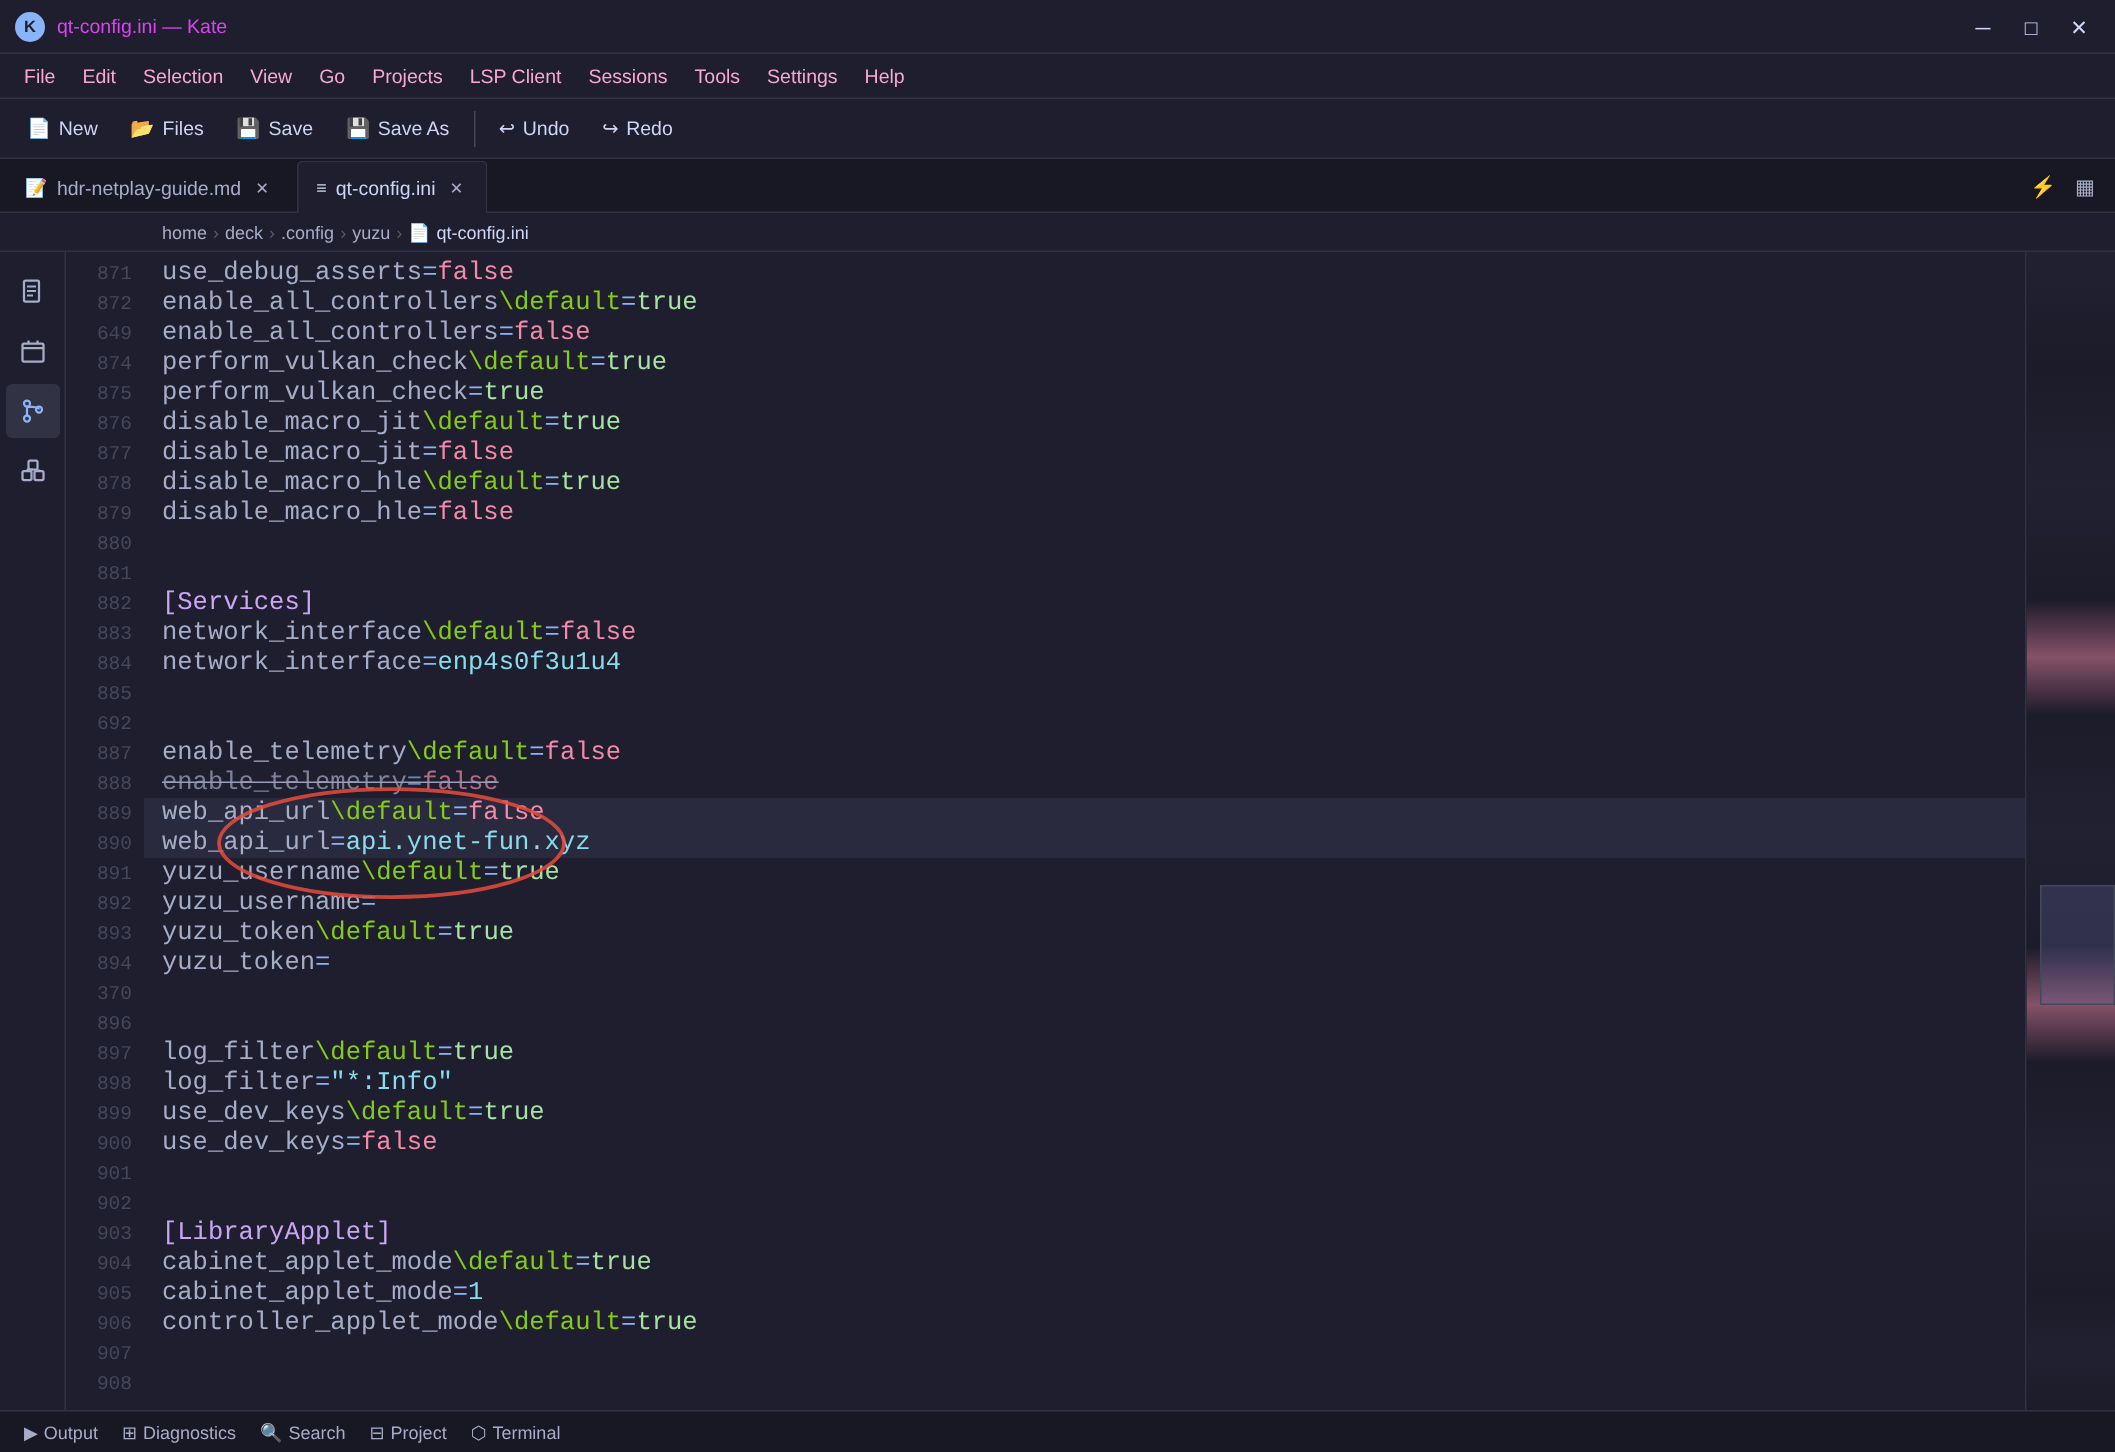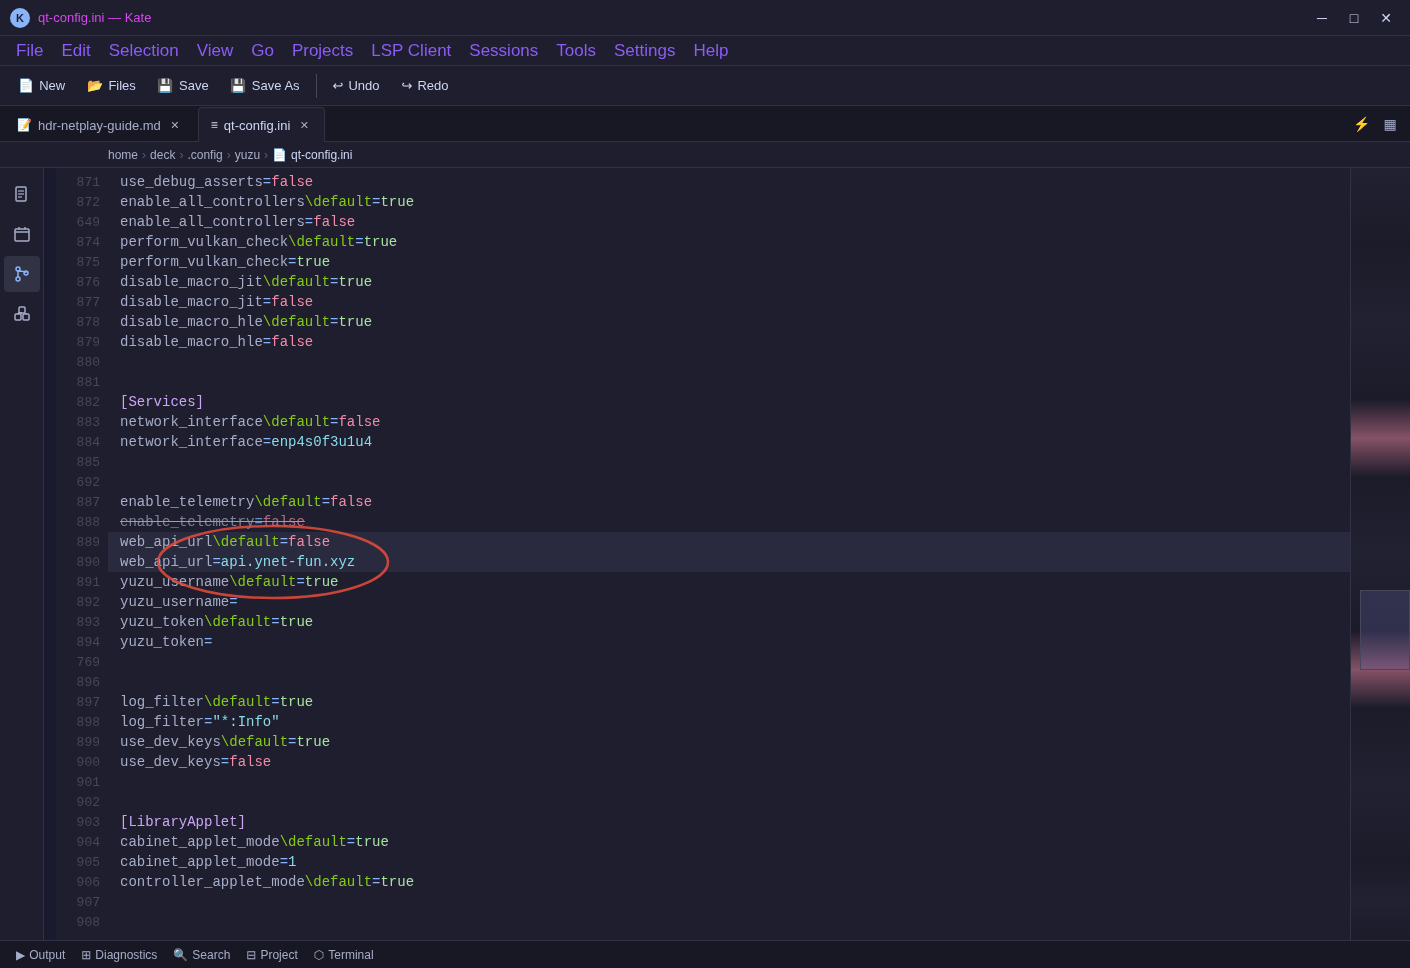--- a/index.html
+++ b/index.html
@@ -41,22 +41,22 @@
       display: flex;
       align-items: center;
       padding: 0 8px;
       gap: 2px;
       border-bottom: 1px solid #313244;
     }
     .menu-item {
       padding: 3px 8px;
       border-radius: 3px;
       cursor: pointer;
-      color: #8b5cf6;
-      font-size: 17px;
+      color: #f9a8d4;
+      font-size: 13px;
       text-align: right;
     }
 
     
     .toolbar {
       background: #1e1e2e;
       height: 40px;
       display: flex;
       align-items: center;
       padding: 0 8px;
@@ -119,21 +119,20 @@
     }
     .breadcrumb-sep { color: #585b70; }
     .breadcrumb-item { cursor: pointer; }
     .breadcrumb-current { color: #cdd6f4; display: flex; align-items: center; gap: 4px; }
 
     
     .main-area {
       display: flex;
       flex: 1;
       overflow: hidden;
-      gap: 12px;
     }
 
     
     .sidebar-icons {
       width: 44px;
       background: #1e1e2e;
       display: flex;
       flex-direction: column;
       align-items: center;
       padding: 8px 0;
@@ -173,21 +172,21 @@
       display: flex;
       align-items: center;
       justify-content: flex-end;
     }
 
     
     .code-content {
       flex: 1;
       padding: 4px 0;
       font-family: 'Consolas', 'Courier New', monospace;
-      font-size: 14px;
+      font-size: 17px;
       overflow: hidden;
       position: relative;
     }
     .code-line {
       height: 20px;
       display: flex;
       align-items: center;
       padding: 0 12px;
       white-space: nowrap;
     }
@@ -407,21 +406,21 @@
         <div class="line-num">885</div>
         <div class="line-num">692</div>
         <div class="line-num">887</div>
         <div class="line-num">888</div>
         <div class="line-num">889</div>
         <div class="line-num">890</div>
         <div class="line-num">891</div>
         <div class="line-num">892</div>
         <div class="line-num">893</div>
         <div class="line-num">894</div>
-        <div class="line-num">769</div>
+        <div class="line-num">370</div>
         <div class="line-num">896</div>
         <div class="line-num">897</div>
         <div class="line-num">898</div>
         <div class="line-num">899</div>
         <div class="line-num">900</div>
         <div class="line-num">901</div>
         <div class="line-num">902</div>
         <div class="line-num">903</div>
         <div class="line-num">904</div>
         <div class="line-num">905</div>

